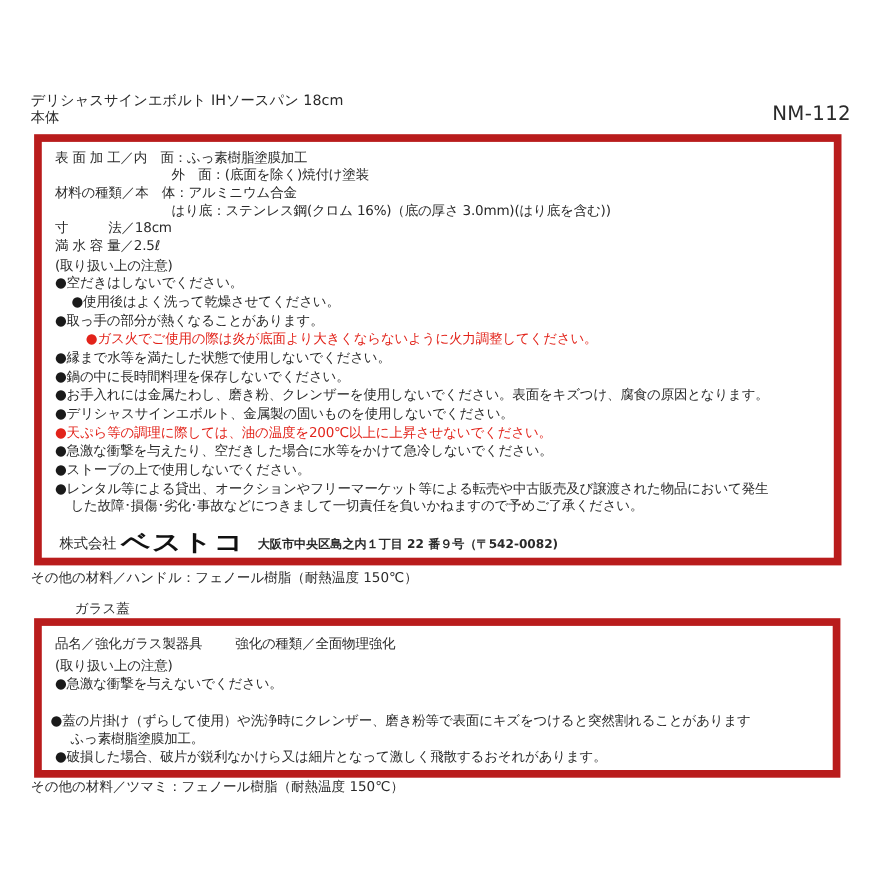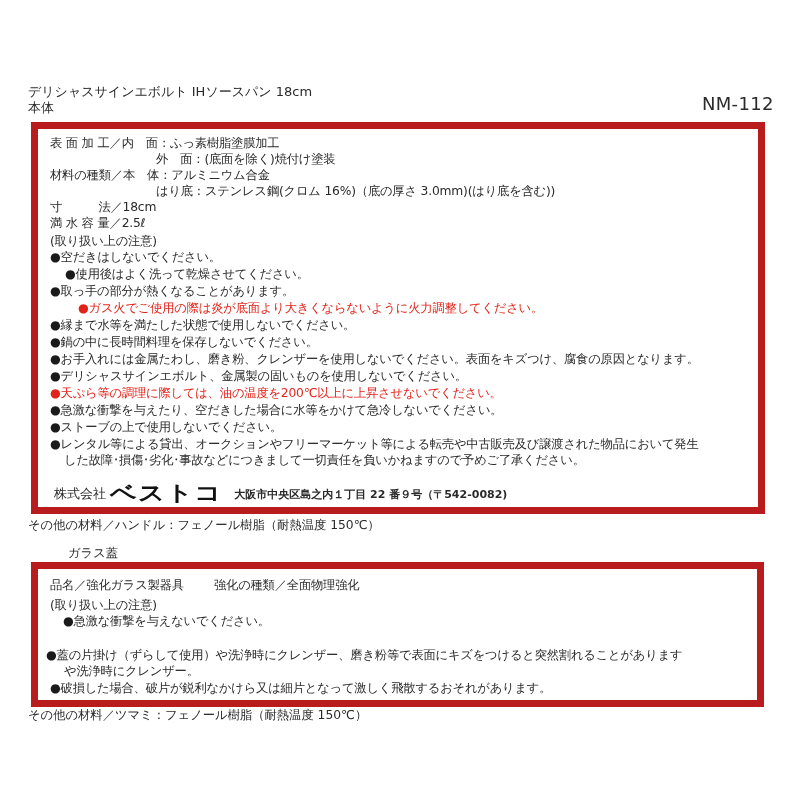--- a/index.html
+++ b/index.html
@@ -87,19 +87,19 @@
 
 <div class="abs plain" style="left:28px;top:517px;">その他の材料／ハンドル：フェノール樹脂（耐熱温度 150℃）</div>
 
 <div class="abs plain" style="left:28px;top:545px;margin-left:40px;">ガラス蓋</div>
 
 <div class="box box2">
   <div class="line" style="left:12px;top:8px;">
     <span>品名／強化ガラス製器具</span><span style="display:inline-block;width:30px;"></span><span>強化の種類／全面物理強化</span>
   </div>
   <div class="line" style="left:12px;top:28px;">(取り扱い上の注意)</div>
-  <div class="line" style="left:12px;top:44px;margin-left:13px;"><span class="dot">●</span><span>急激な衝撃を与えないでください。</span></div>
+  <div class="line" style="left:12px;top:44px;"><span class="dot">●</span><span>急激な衝撃を与えないでください。</span></div>
   <div class="line" style="left:8px;top:78px;"><span class="dot">●</span><span>蓋の片掛け（ずらして使用）や洗浄時にクレンザー、磨き粉等で表面にキズをつけると突然割れることがあります</span></div>
-  <div class="line" style="left:26px;top:94px;">や洗浄時にクレンザー。</div>
+  <div class="line" style="left:26px;top:94px;">ふっ素樹脂塗膜加工。</div>
   <div class="line" style="left:12px;top:111px;"><span class="dot">●</span><span>破損した場合、破片が鋭利なかけら又は細片となって激しく飛散するおそれがあります。</span></div>
 </div>
 
 <div class="abs plain" style="left:28px;top:707px;">その他の材料／ツマミ：フェノール樹脂（耐熱温度 150℃）</div>
 
 </body></html>

